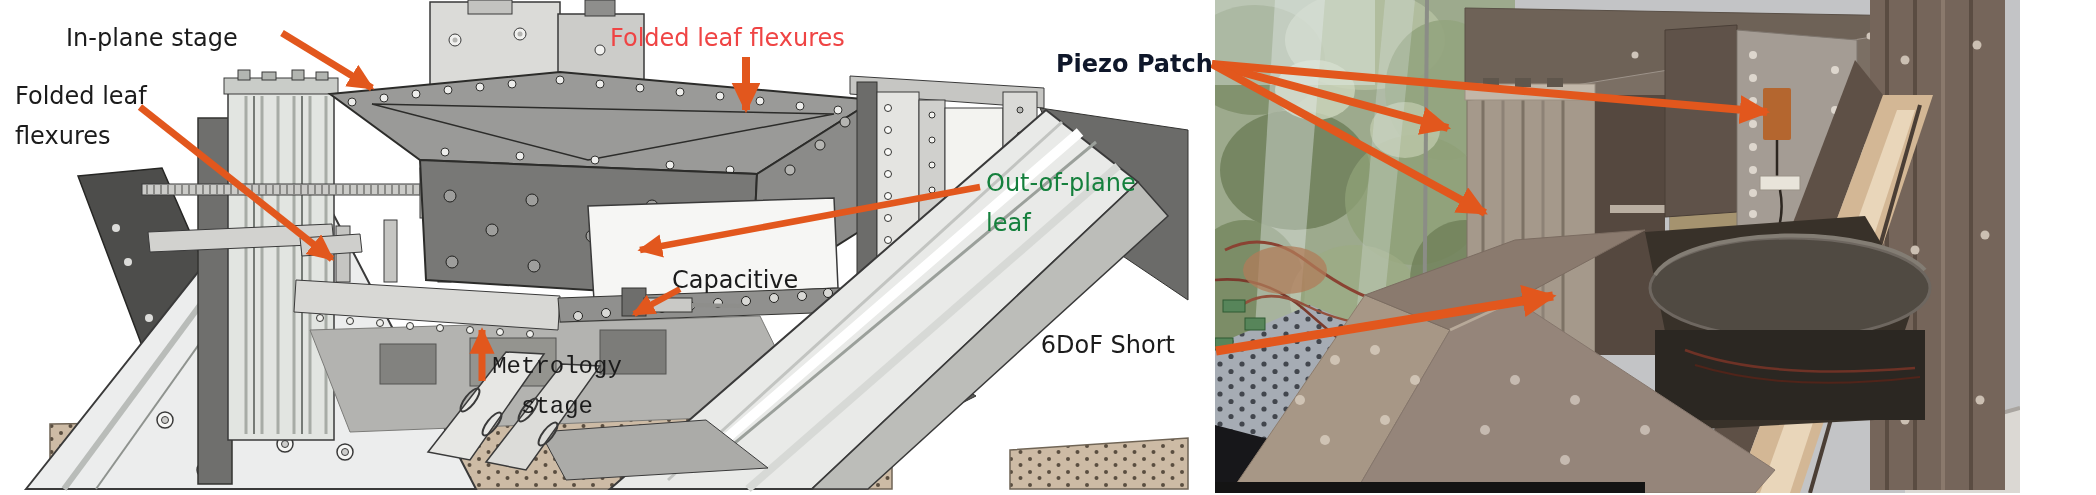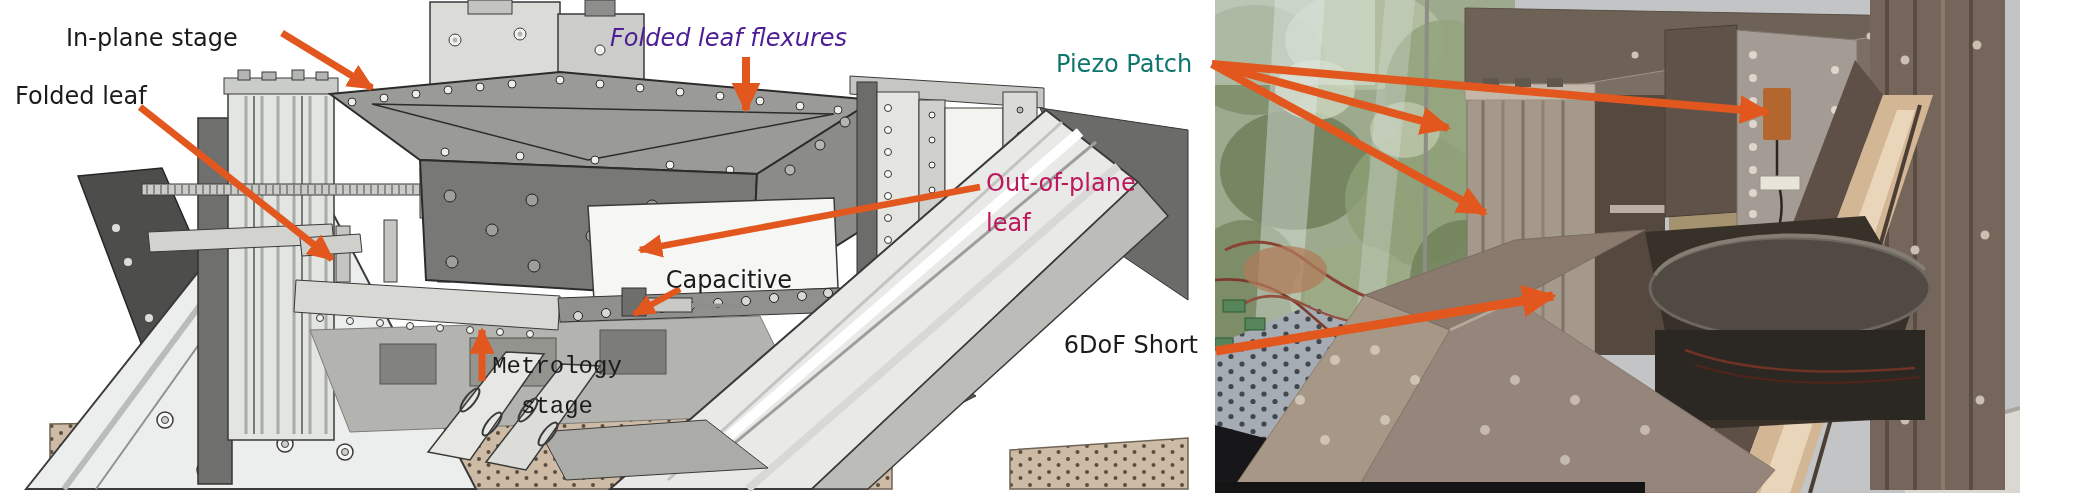--- a/index.html
+++ b/index.html
@@ -8,24 +8,24 @@
   .panel-svg{position:absolute;top:0;}
   #cad-panel{left:0;}
   #photo-panel{left:1215px;}
   #arrow-layer{position:absolute;left:0;top:0;pointer-events:none;}
   .lbl{position:absolute;font-size:24px;line-height:32px;color:#1b1b1b;white-space:nowrap;}
   .lbl span{display:block;margin-top:8px;}
   #lbl-in-plane{left:66px;top:22px;}
   #lbl-folded-left{left:15px;top:72px;}
   #lbl-folded-top{left:610px;top:22px;}
   #lbl-out-of-plane{left:986px;top:159px;}
-  #lbl-capacitive{left:652px;top:256px;width:140px;text-align:right;}
+  #lbl-capacitive{left:672px;top:256px;width:140px;text-align:left;}
   #lbl-metrology{left:487px;top:343px;width:140px;text-align:center;font-family:Liberation Mono, monospace;}
   #lbl-piezo{left:1056px;top:48px;}
-  #lbl-6dof{left:1038px;top:321px;width:160px;text-align:right;}
+  #lbl-6dof{left:1015px;top:321px;width:160px;text-align:right;}
 </style>
 </head>
 <body>
 
 <div id="figure">
 
   <svg id="cad-panel" class="panel-svg" width="1215" height="495" viewBox="0 0 1215 495">
     <defs>
       <pattern id="cadDots" patternUnits="userSpaceOnUse" width="19" height="13">
         <rect width="19" height="13" fill="#cdbba5"></rect>
@@ -444,37 +444,38 @@
       <line x1="1212" y1="64" x2="1767" y2="112" stroke="#e2571d" stroke-width="8" marker-end="url(#ah)"></line>
       <line x1="1212" y1="64" x2="1448" y2="128" stroke="#e2571d" stroke-width="8" marker-end="url(#ah)"></line>
       <line x1="1212" y1="64" x2="1485" y2="213" stroke="#e2571d" stroke-width="8" marker-end="url(#ah)"></line>
       <line x1="1216" y1="351" x2="1553" y2="296" stroke="#e2571d" stroke-width="9" marker-end="url(#ah)"></line>
     </svg>
 
   <div id="lbl-in-plane" class="lbl" style="color: rgb(27, 27, 27);">In-plane stage</div>
 
   <div id="lbl-folded-left" class="lbl" style="color: rgb(27, 27, 27);">
     <span>Folded leaf</span>
+    <span>flexures</span>
   </div>
 
-  <div id="lbl-folded-top" class="lbl" style="color: #4c1d95; font-style: italic;">Folded leaf flexures</div>
-
-  <div id="lbl-out-of-plane" class="lbl" style="color: #be185d;">
+  <div id="lbl-folded-top" class="lbl" style="color: #ef4444;">Folded leaf flexures</div>
+
+  <div id="lbl-out-of-plane" class="lbl" style="color: #15803d;">
     <span>Out-of-plane</span>
     <span>leaf</span>
   </div>
 
   <div id="lbl-capacitive" class="lbl" style="color: rgb(27, 27, 27);">
     <span>Capacitive</span>
   </div>
 
   <div id="lbl-metrology" class="lbl" style="color: rgb(27, 27, 27);">
     <span>Metrology</span>
     <span>stage</span>
   </div>
 
-  <div id="lbl-piezo" class="lbl" style="color: #0f766e;">Piezo Patch</div>
+  <div id="lbl-piezo" class="lbl" style="color: #0f172a; font-weight: bold;">Piezo Patch</div>
 
   <div id="lbl-6dof" class="lbl" style="color: rgb(27, 27, 27);">
     <span>6DoF Short</span>
   </div>
 
 </div>
 
 </body></html>

